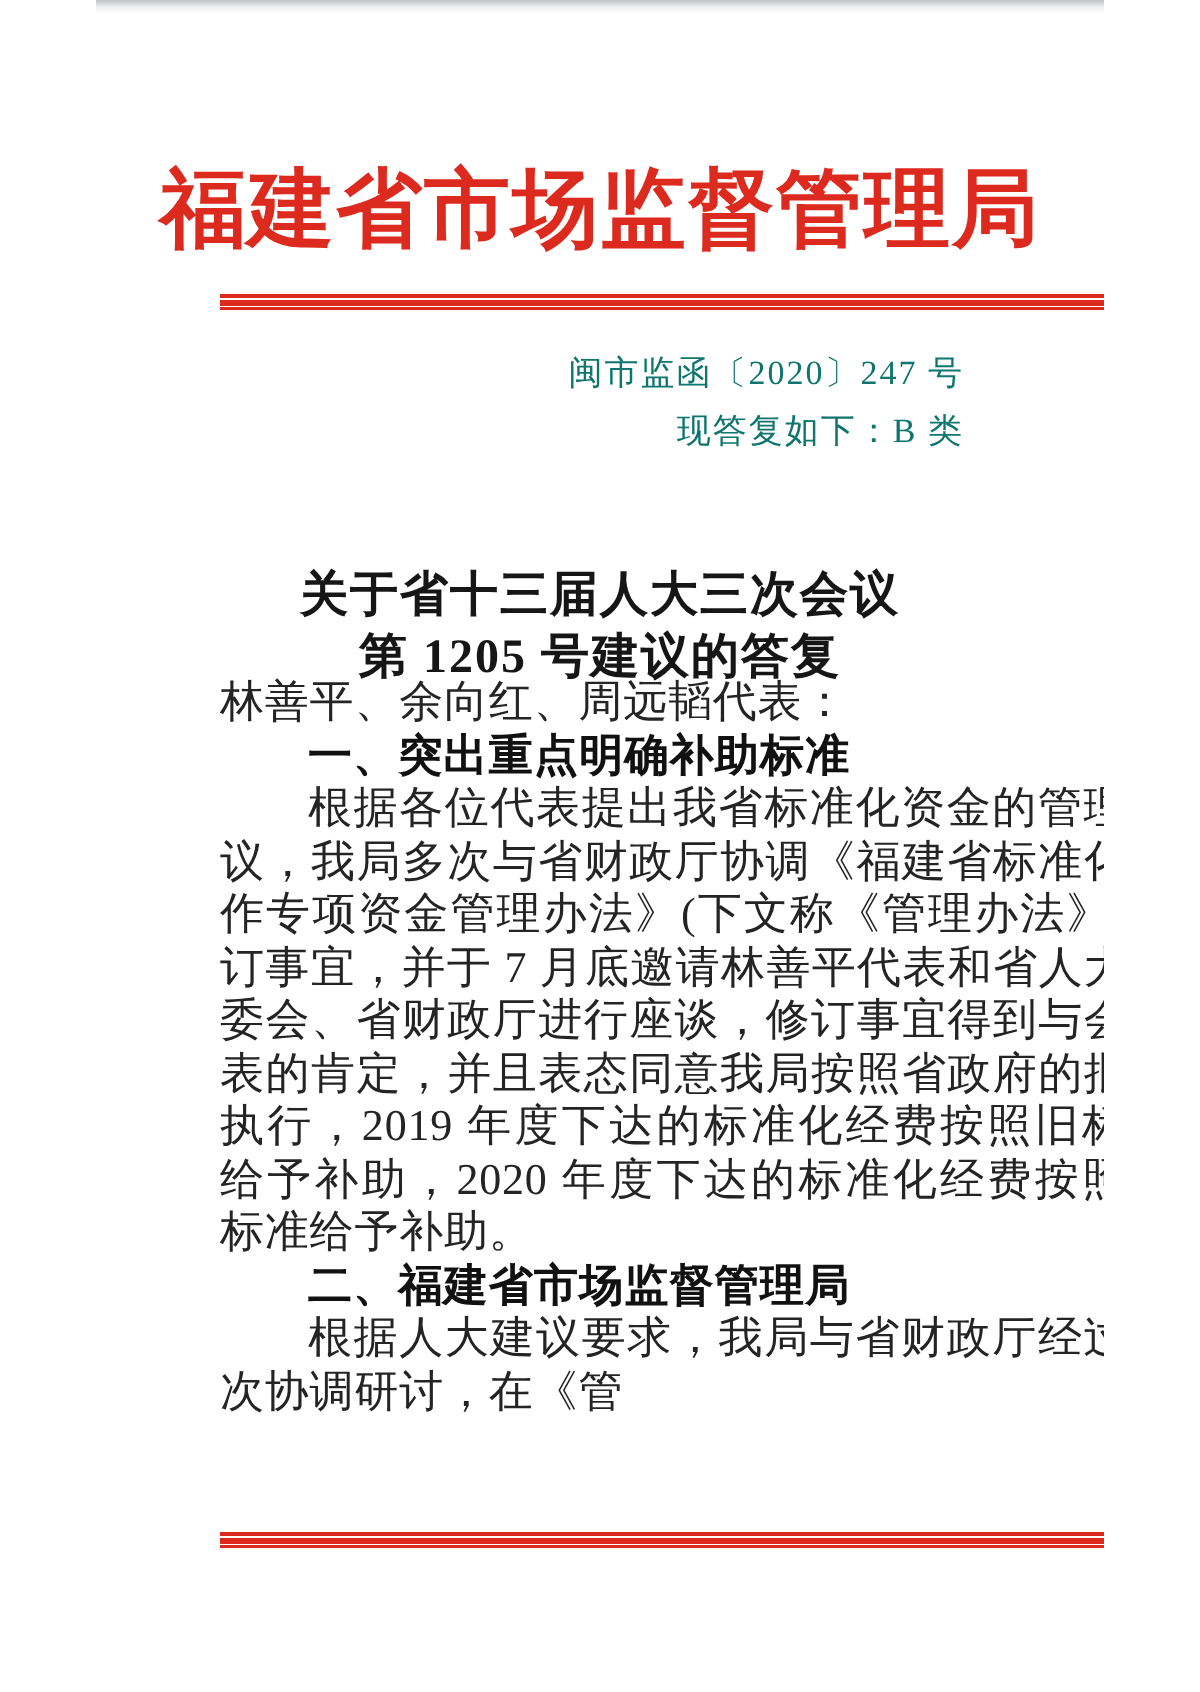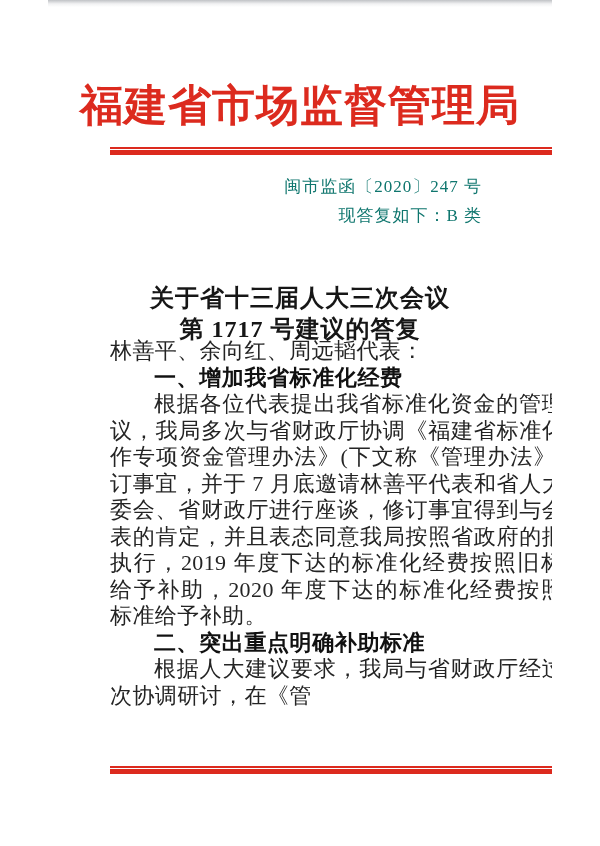--- a/index.html
+++ b/index.html
@@ -115,26 +115,26 @@
 
   <div class="red-rule rule-top"></div>
 
   <div class="doc-meta">
     <div>闽市监函〔2020〕247 号</div>
     <div>现答复如下：B 类</div>
   </div>
 
   <div class="doc-title">
     <div>关于省十三届人大三次会议</div>
-    <div>第 1717 号建议的答复</div>
+    <div>第 1205 号建议的答复</div>
   </div>
 
   <div class="letter-body">
     <p class="salutation">林善平、余向红、周远韬代表：</p>
-    <p class="heading">一、增加我省标准化经费</p>
+    <p class="heading">一、突出重点明确补助标准</p>
     <p class="para">根据各位代表提出我省标准化资金的管理建议，我局多次与省财政厅协调《福建省标准化工作专项资金管理办法》(下文称《管理办法》)修订事宜，并于 7 月底邀请林善平代表和省人大常委会、省财政厅进行座谈，修订事宜得到与会代表的肯定，并且表态同意我局按照省政府的批示执行，2019 年度下达的标准化经费按照旧标准给予补助，2020 年度下达的标准化经费按照新标准给予补助。</p>
-    <p class="heading">二、突出重点明确补助标准</p>
+    <p class="heading">二、福建省市场监督管理局</p>
     <p class="para">根据人大建议要求，我局与省财政厅经过多次协调研讨，在《管</p>
   </div>
 
   <div class="red-rule rule-bottom"></div>
 
 </div>
 
 </body></html>

